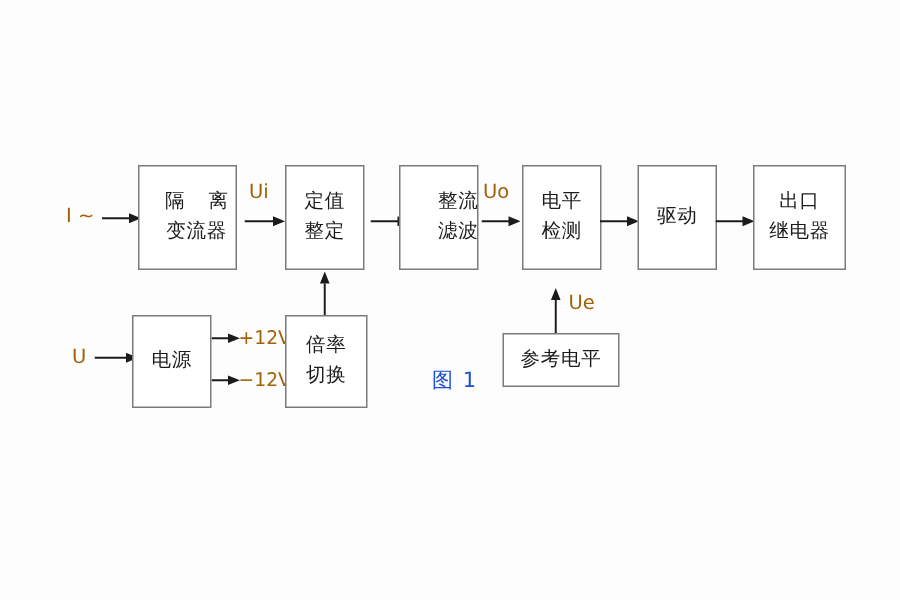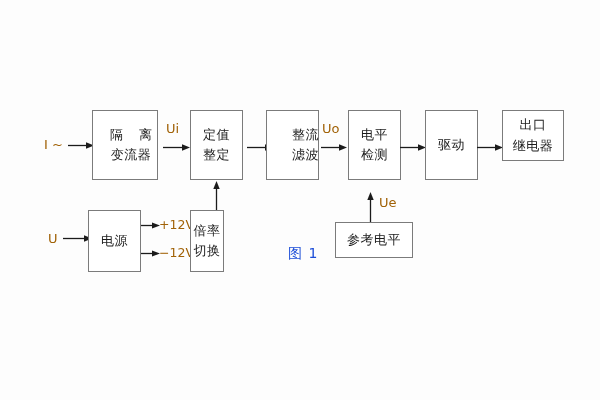--- a/index.html
+++ b/index.html
@@ -123,21 +123,21 @@
 
   <div class="block" style="left:425px; top:110px; width:53px; height:70px;">
     <span class="ln">驱动</span>
   </div>
 
   <svg class="arrow-h" style="left:477px; top:143px; width:26px;" viewBox="0 0 26 9">
     <line x1="0" y1="4.5" x2="19" y2="4.5" stroke="#1b1b1b" stroke-width="1.3"></line>
     <polygon points="26,4.5 18,1.2 18,7.8" fill="#1b1b1b"></polygon>
   </svg>
 
-  <div class="block" style="left:502px; top:110px; width:62px; height:51px;">
+  <div class="block" style="left:502px; top:110px; width:62px; height:70px;">
     <span class="ln">出口</span>
     <span class="ln">继电器</span>
   </div>
 
   <div class="lbl" style="left:48px; top:232px;">U</div>
 
   <svg class="arrow-h" style="left:63px; top:234px; width:29px;" viewBox="0 0 29 9">
     <line x1="0" y1="4.5" x2="22" y2="4.5" stroke="#1b1b1b" stroke-width="1.3"></line>
     <polygon points="29,4.5 21,1.2 21,7.8" fill="#1b1b1b"></polygon>
   </svg>
@@ -151,21 +151,21 @@
     <polygon points="19,4.5 11,1.4 11,7.6" fill="#1b1b1b"></polygon>
   </svg>
   <div class="lbl small" style="left:159px; top:219px;">+12V</div>
 
   <svg class="arrow-h" style="left:141px; top:249px; width:19px;" viewBox="0 0 19 9">
     <line x1="0" y1="4.5" x2="12" y2="4.5" stroke="#1b1b1b" stroke-width="1.3"></line>
     <polygon points="19,4.5 11,1.4 11,7.6" fill="#1b1b1b"></polygon>
   </svg>
   <div class="lbl small" style="left:159px; top:247px;">−12V</div>
 
-  <div class="block" style="left:190px; top:210px; width:34px; height:62px;">
+  <div class="block" style="left:190px; top:210px; width:55px; height:62px;">
     <span class="ln">倍率</span>
     <span class="ln">切换</span>
   </div>
 
   <svg class="arrow-v" style="left:212px; top:181px; height:29px;" viewBox="0 0 9 29">
     <line x1="4.5" y1="29" x2="4.5" y2="8" stroke="#1b1b1b" stroke-width="1.3"></line>
     <polygon points="4.5,0 1.3,8 7.7,8" fill="#1b1b1b"></polygon>
   </svg>
 
   <div class="block" style="left:335px; top:222px; width:78px; height:36px;">

